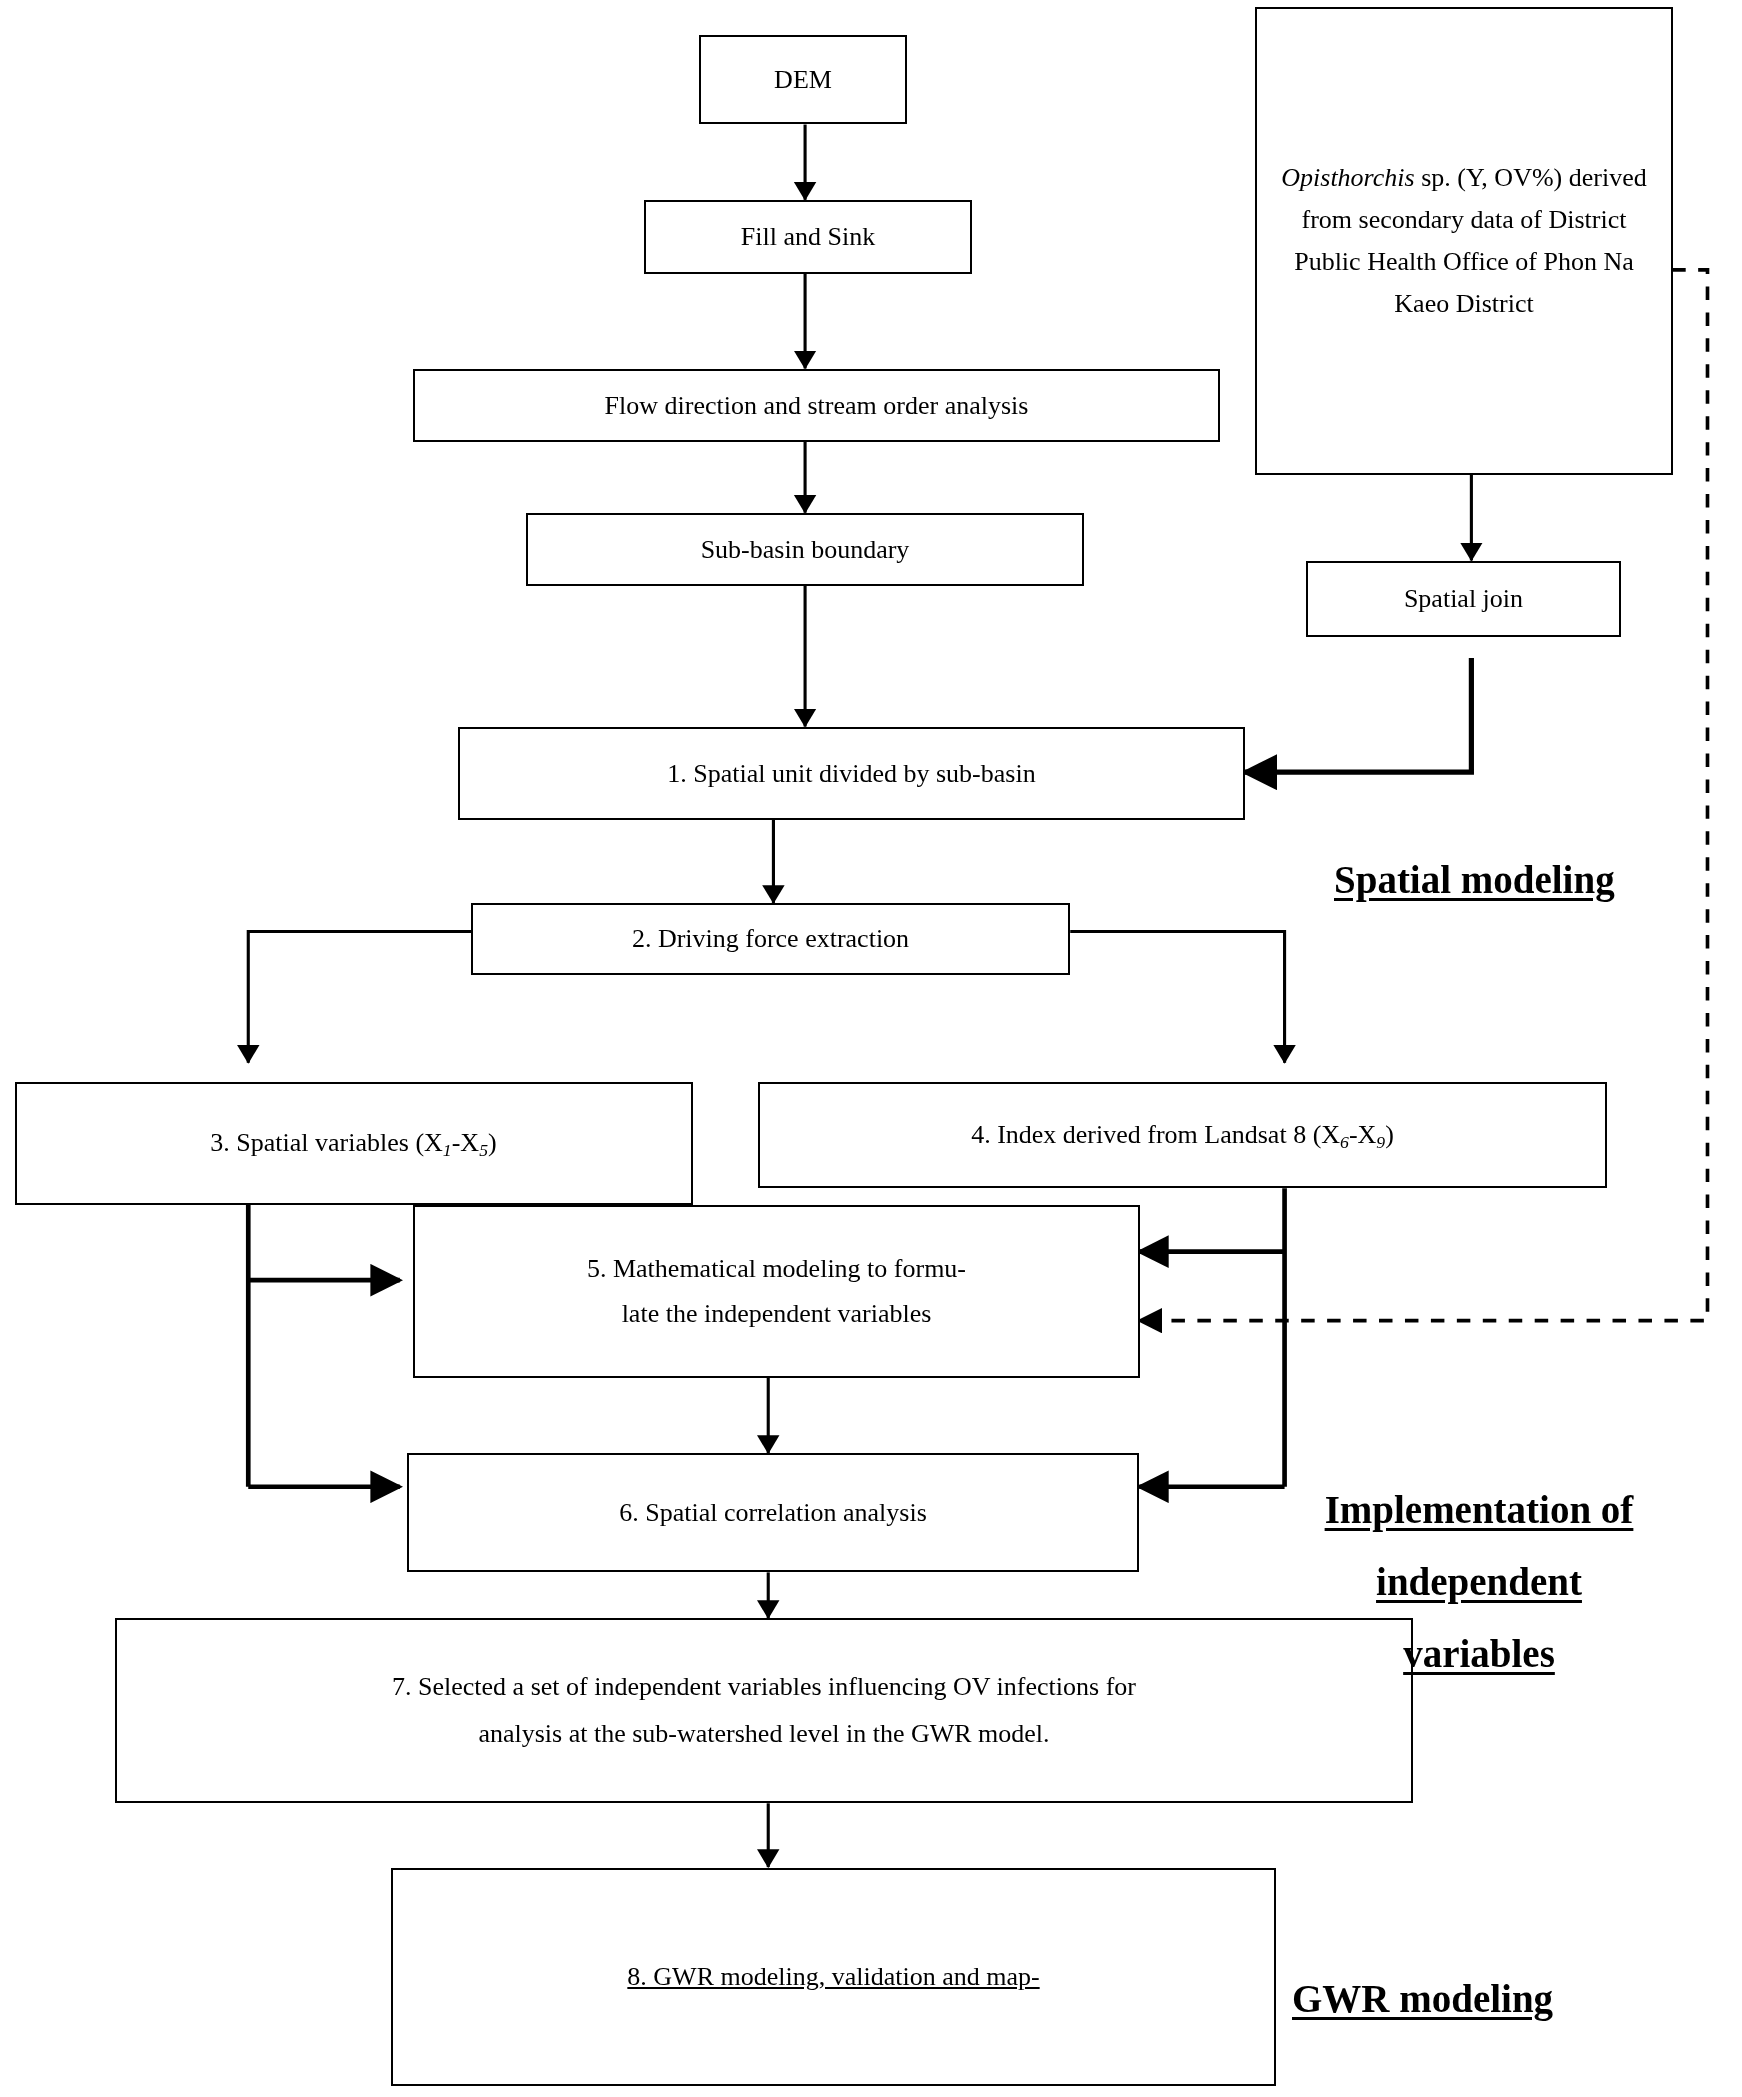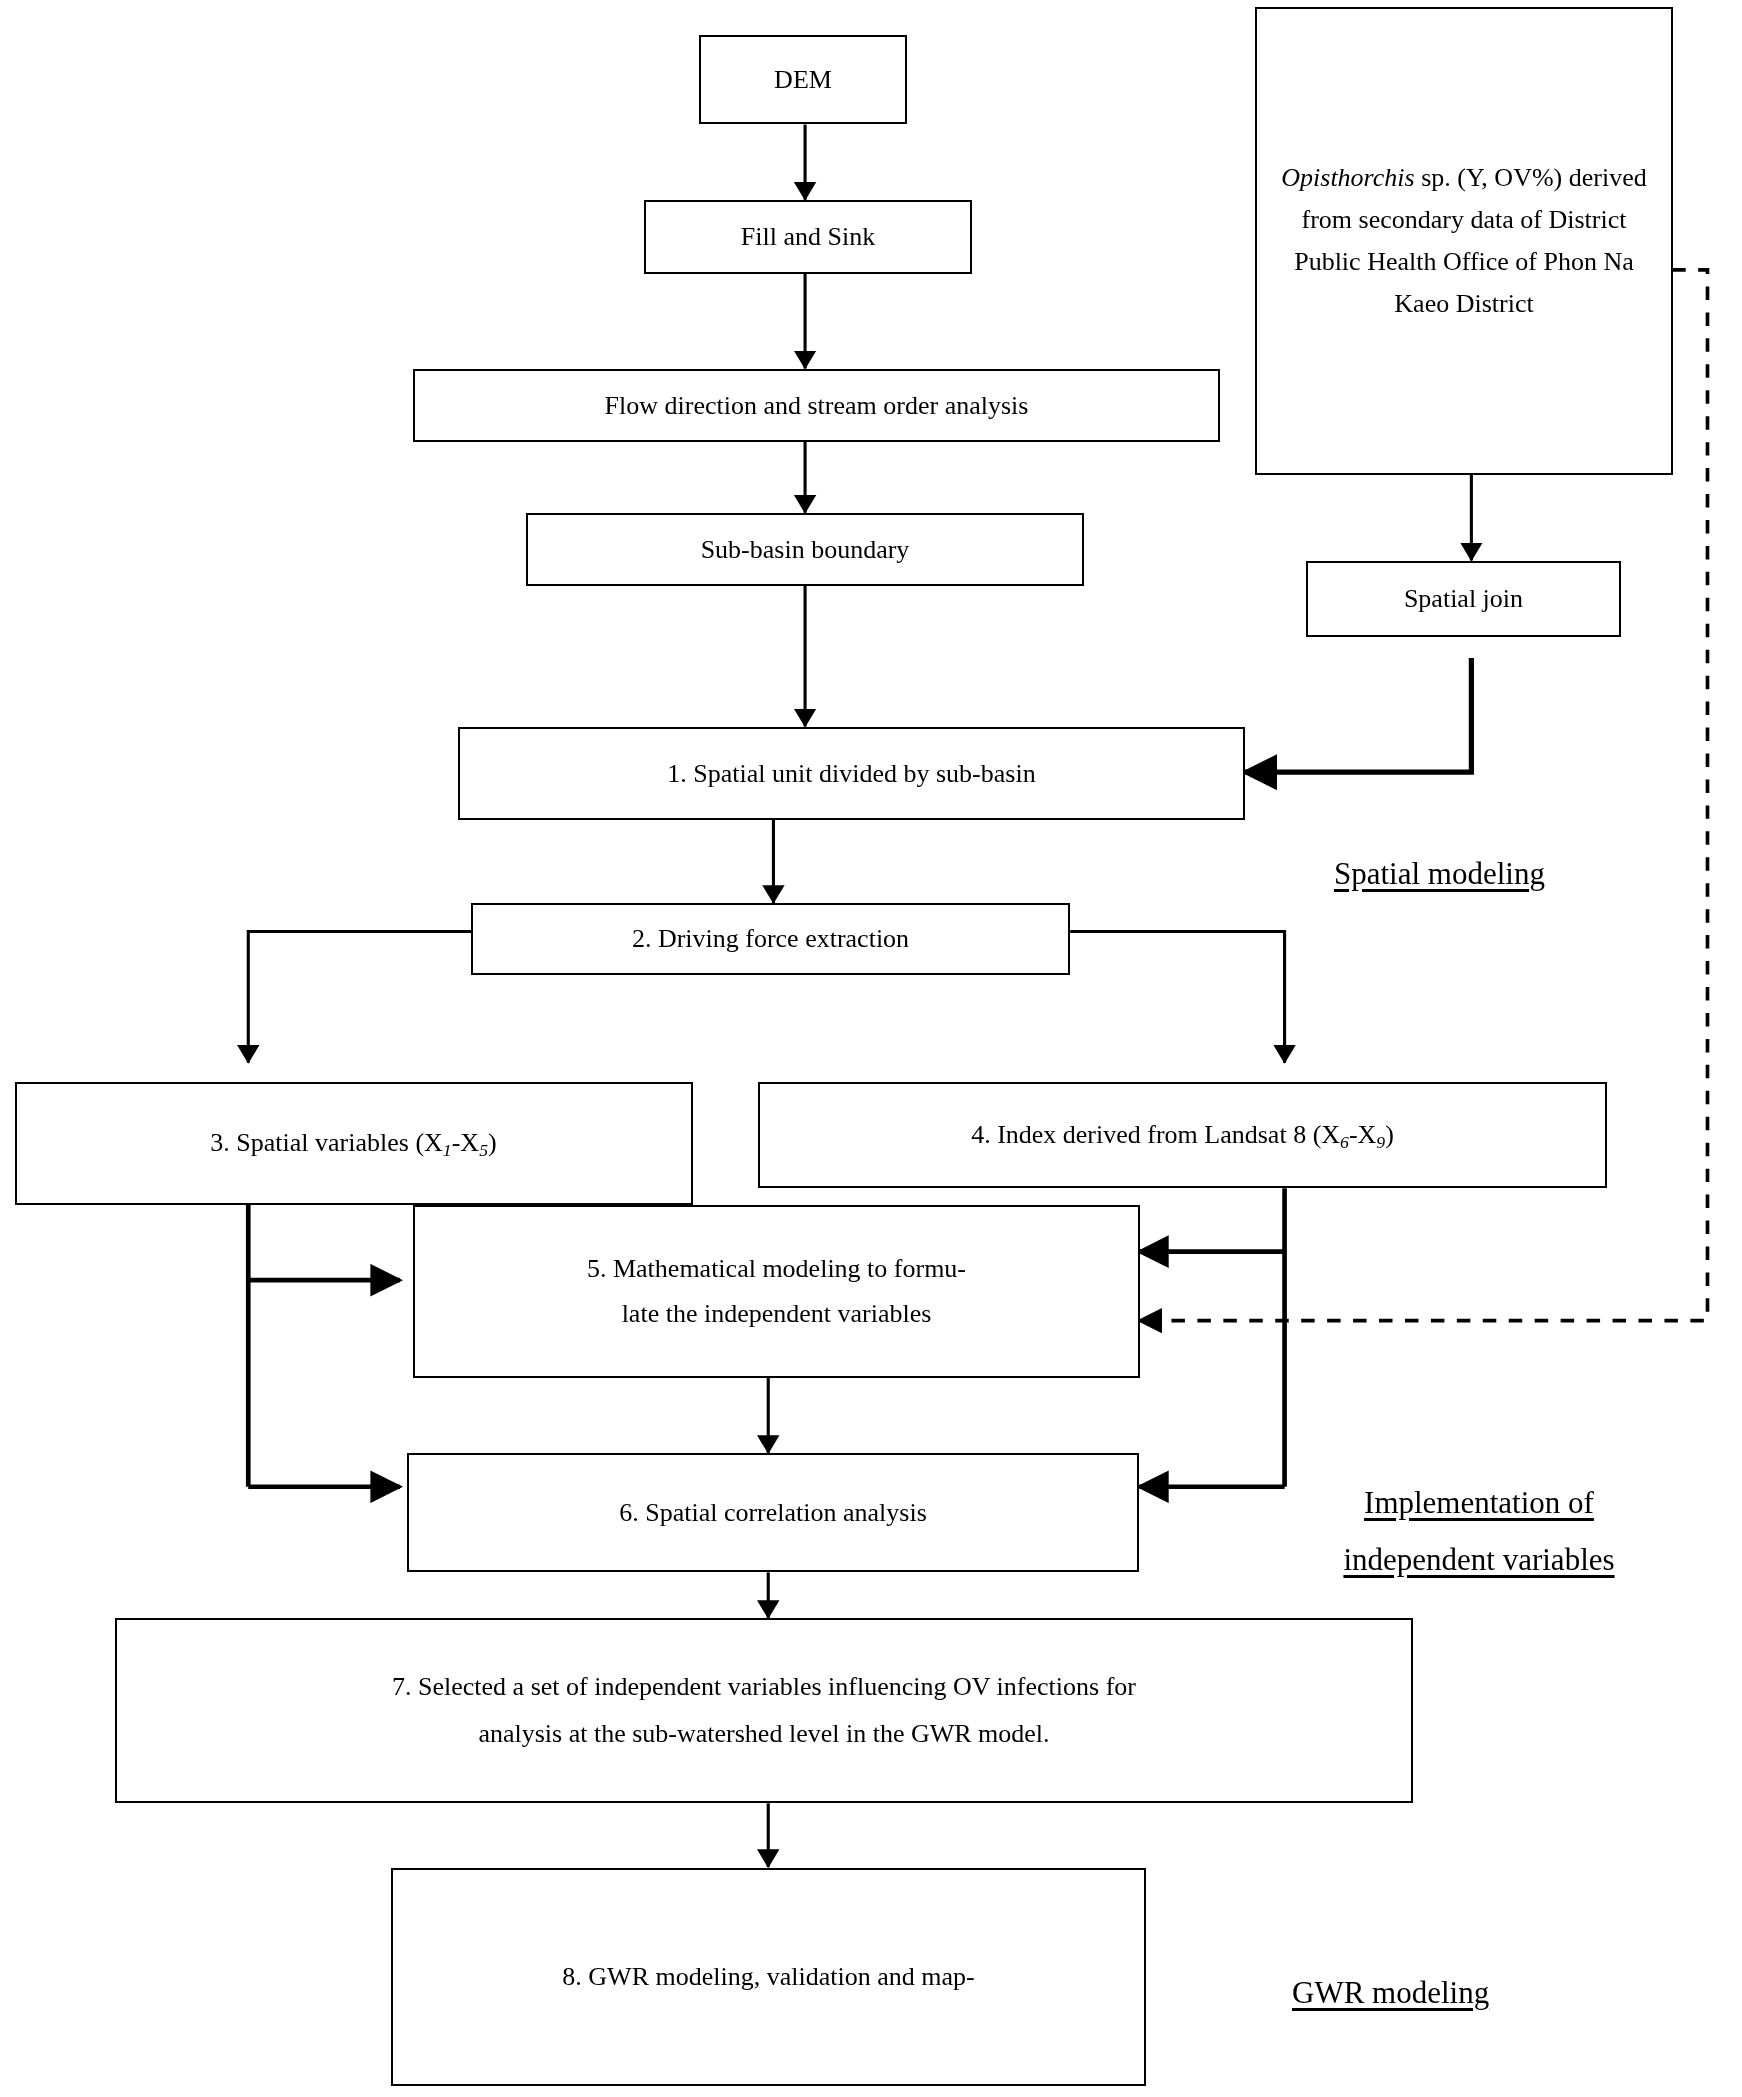--- a/index.html
+++ b/index.html
@@ -33,24 +33,25 @@
     align-items: center;
     justify-content: flex-end;
     text-align: center;
     line-height: 1.52;
     font-size: 26px;
     padding: 0 9.3px;
   }
   .node .txt { display: block; width: 100%; }
   .side-label {
     position: absolute;
-    font-size: 31px;
+    font-size: 39px;
     line-height: 1.5;
     text-align: center;
     white-space: nowrap;
+    font-weight: bold;
   }
   .side-label .ul {
     text-decoration: underline;
     text-decoration-thickness: 2.6px;
     text-underline-offset: 5.2px;
   }
   .side-label.two-line { white-space: normal; text-align: center; }
   .it { font-style: italic; }
   sub { font-size: 0.68em; font-style: italic; vertical-align: -0.28em; }
 </style>
@@ -160,21 +161,21 @@
     <span class="txt">6. Spatial correlation analysis</span>
   </div>
 
   <div class="node" style="left:115px; top:1618px; width:1298px; height:185px; line-height:1.80;">
     <span class="txt">
       <span>7. Selected a set of independent variables influencing OV infections for</span><br>
       <span>analysis at the sub-watershed level in the GWR model.</span>
     </span>
   </div>
 
-  <div class="node" style="left:391px; top:1868px; width:755px; height:218px; line-height:1.72;">
+  <div class="node" style="left:391px; top:1868px; width:885px; height:218px; line-height:1.72;text-decoration:underline;">
     <span class="txt">
       <span>8. GWR modeling, validation and map-</span><br>
     </span>
   </div>
 
   <div class="side-label" style="left:1334px; top:851px;">
     <span class="ul">Spatial modeling</span>
   </div>
 
   <div class="side-label two-line" style="left:1300px; top:1474px; width:358px; line-height:1.85;">

